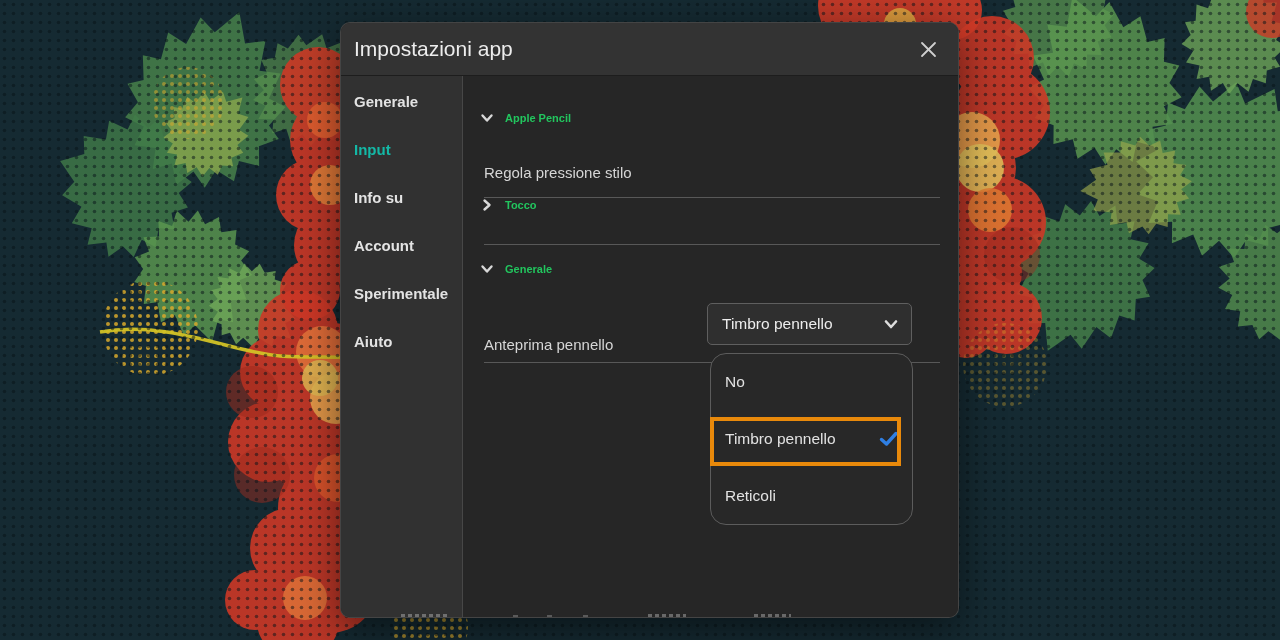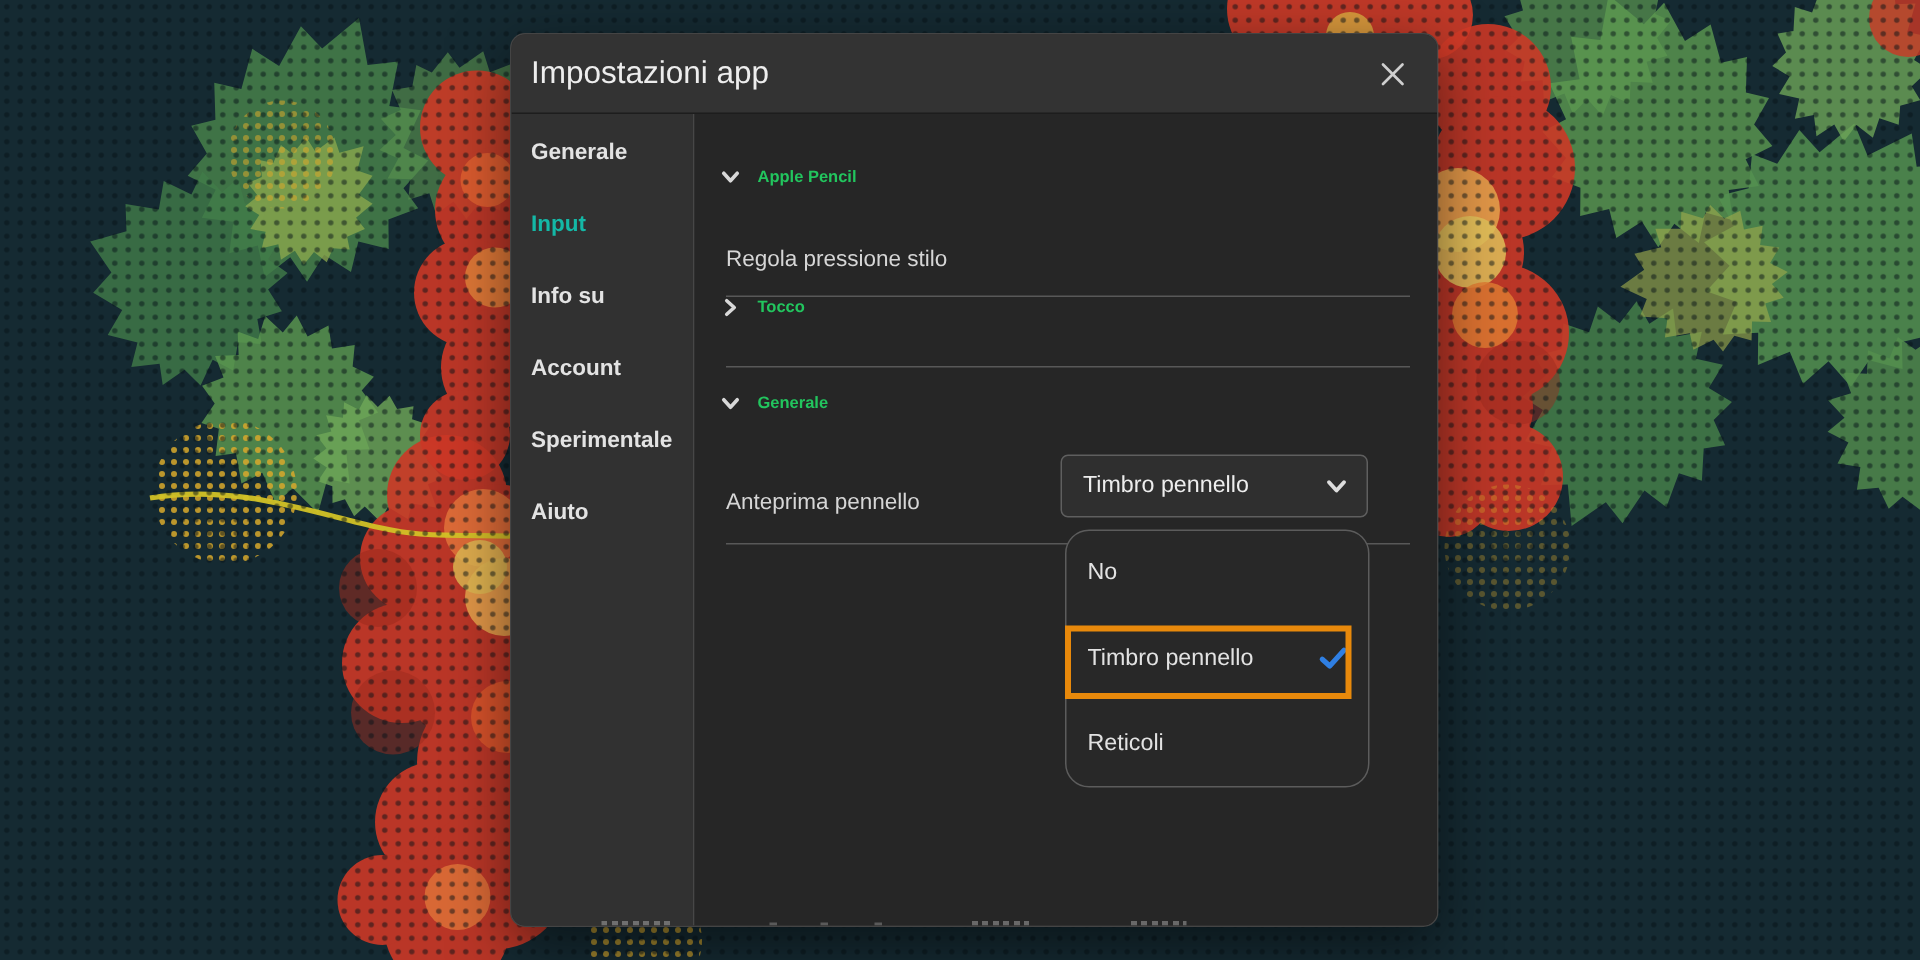--- a/index.html
+++ b/index.html
@@ -198,21 +198,21 @@
         </div>
         <div class="divider" style="top:168px"></div>
 
         <div class="sec-header" style="top:182px">
           <svg width="14" height="14" viewBox="0 0 14 14">
             <polyline points="2.5,4.5 7,9.5 11.5,4.5" fill="none" stroke="#d8d8d8" stroke-width="2.4" stroke-linecap="round" stroke-linejoin="round"></polyline>
           </svg>
           <span class="lbl">Generale</span>
         </div>
 
-        <div class="row-text" style="top:238px">Anteprima pennello</div>
+        <div class="row-text" style="top:248px">Anteprima pennello</div>
 
         <div class="divider" style="top:286px"></div>
 
         <button class="select-btn">
           <span class="val">Timbro pennello</span>
           <svg width="16" height="14" viewBox="0 0 16 14">
             <polyline points="3,4.5 8,10 13,4.5" fill="none" stroke="#dddddd" stroke-width="2.6" stroke-linecap="round" stroke-linejoin="round"></polyline>
           </svg>
         </button>
 

